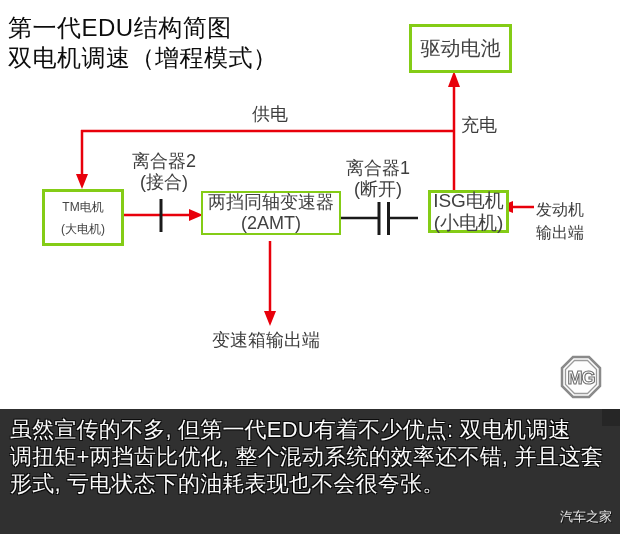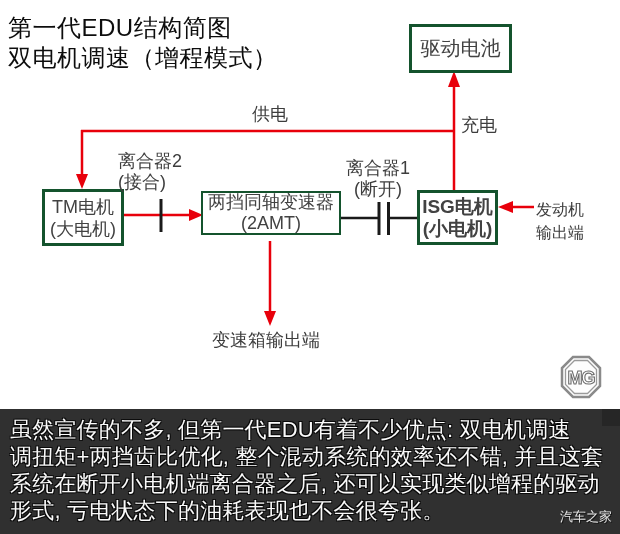--- a/index.html
+++ b/index.html
@@ -6,31 +6,31 @@
   .stage{
     position:relative;width:620px;height:534px;overflow:hidden;
     background:#ffffff;font-family:"Liberation Sans",sans-serif;
   }
   
   .title-block{position:absolute;left:8px;top:13px;color:#0d0d0d;
     font-size:24px;line-height:30px;font-weight:500;letter-spacing:0.5px;}
   
   .connectors{position:absolute;left:0;top:0;pointer-events:none;}
   
-  .dbox{position:absolute;box-sizing:border-box;border:3px solid #14532d;
+  .dbox{position:absolute;box-sizing:border-box;border:3px solid #84cc16;
     background:#fff;display:flex;flex-direction:column;align-items:center;
     justify-content:center;color:#424242;text-align:center;}
   .box-battery{left:409px;top:24px;width:103px;height:49px;font-size:20px;}
-  .box-tm{left:42px;top:189px;width:82px;height:57px;font-size:18px;line-height:22px;}
+  .box-tm{left:42px;top:189px;width:82px;height:57px;font-size:12px;line-height:22px;}
   .box-gearbox{left:201px;top:191px;width:140px;height:44px;border-width:2.5px;
     font-size:18px;line-height:21px;}
-  .box-isg{left:417px;top:190px;width:81px;height:55px;font-size:19px;line-height:22px;font-weight:bold;}
+  .box-isg{left:428px;top:190px;width:81px;height:43px;font-size:19px;line-height:22px;}
   
   .lbl{position:absolute;color:#3d3d3d;font-size:18px;line-height:20px;white-space:nowrap;}
-  .lbl-clutch2{left:118px;top:151px;width:92px;text-align:left;line-height:20.5px;}
+  .lbl-clutch2{left:118px;top:151px;width:92px;text-align:center;line-height:20.5px;}
   .lbl-clutch1{left:332px;top:158px;width:92px;text-align:center;line-height:20.5px;}
   .lbl-supply{left:252px;top:104px;}
   .lbl-charge{left:461px;top:115px;}
   .lbl-engine{left:536px;top:198px;font-size:16px;line-height:23px;}
   .lbl-gbout{left:212px;top:330px;}
   
   .mg-logo{position:absolute;left:559px;top:354px;}
   
   .caption{position:absolute;left:0;top:409px;width:620px;height:125px;
     background:#303030;color:#fafafa;}
@@ -123,20 +123,19 @@
   <svg class="mg-logo" width="44" height="46" viewBox="0 0 44 46">
     <polygon points="14,3 30,3 41,14 41,32 30,43 14,43 3,32 3,14" fill="#fdfdfd" stroke="#8a8a8a" stroke-width="2.5"></polygon>
     <polygon points="15.5,6.5 28.5,6.5 37.5,15.5 37.5,30.5 28.5,39.5 15.5,39.5 6.5,30.5 6.5,15.5" fill="none" stroke="#9a9a9a" stroke-width="1.3"></polygon>
     <text x="22" y="30" text-anchor="middle" font-size="18" font-weight="bold" font-family="Liberation Sans, sans-serif" fill="#ffffff" stroke="#6f6f6f" stroke-width="1.1" letter-spacing="-1">MG</text>
   </svg>
 
   <div class="caption">
     <div class="caption-inner">
       <div class="caption-line">虽然宣传的不多, 但第一代EDU有着不少优点: 双电机调速</div>
       <div class="caption-line">调扭矩+两挡齿比优化, 整个混动系统的效率还不错, 并且这套</div>
-      <div class="caption-line">系统在断开小电机端离合器之后, 还可以实现类似增程的驱动</div>
       <div class="caption-line">形式, 亏电状态下的油耗表现也不会很夸张。</div>
     </div>
     <div class="watermark">汽车之家</div>
   </div>
   <div class="corner-patch"></div>
 
 </div>
 
 </body></html>

